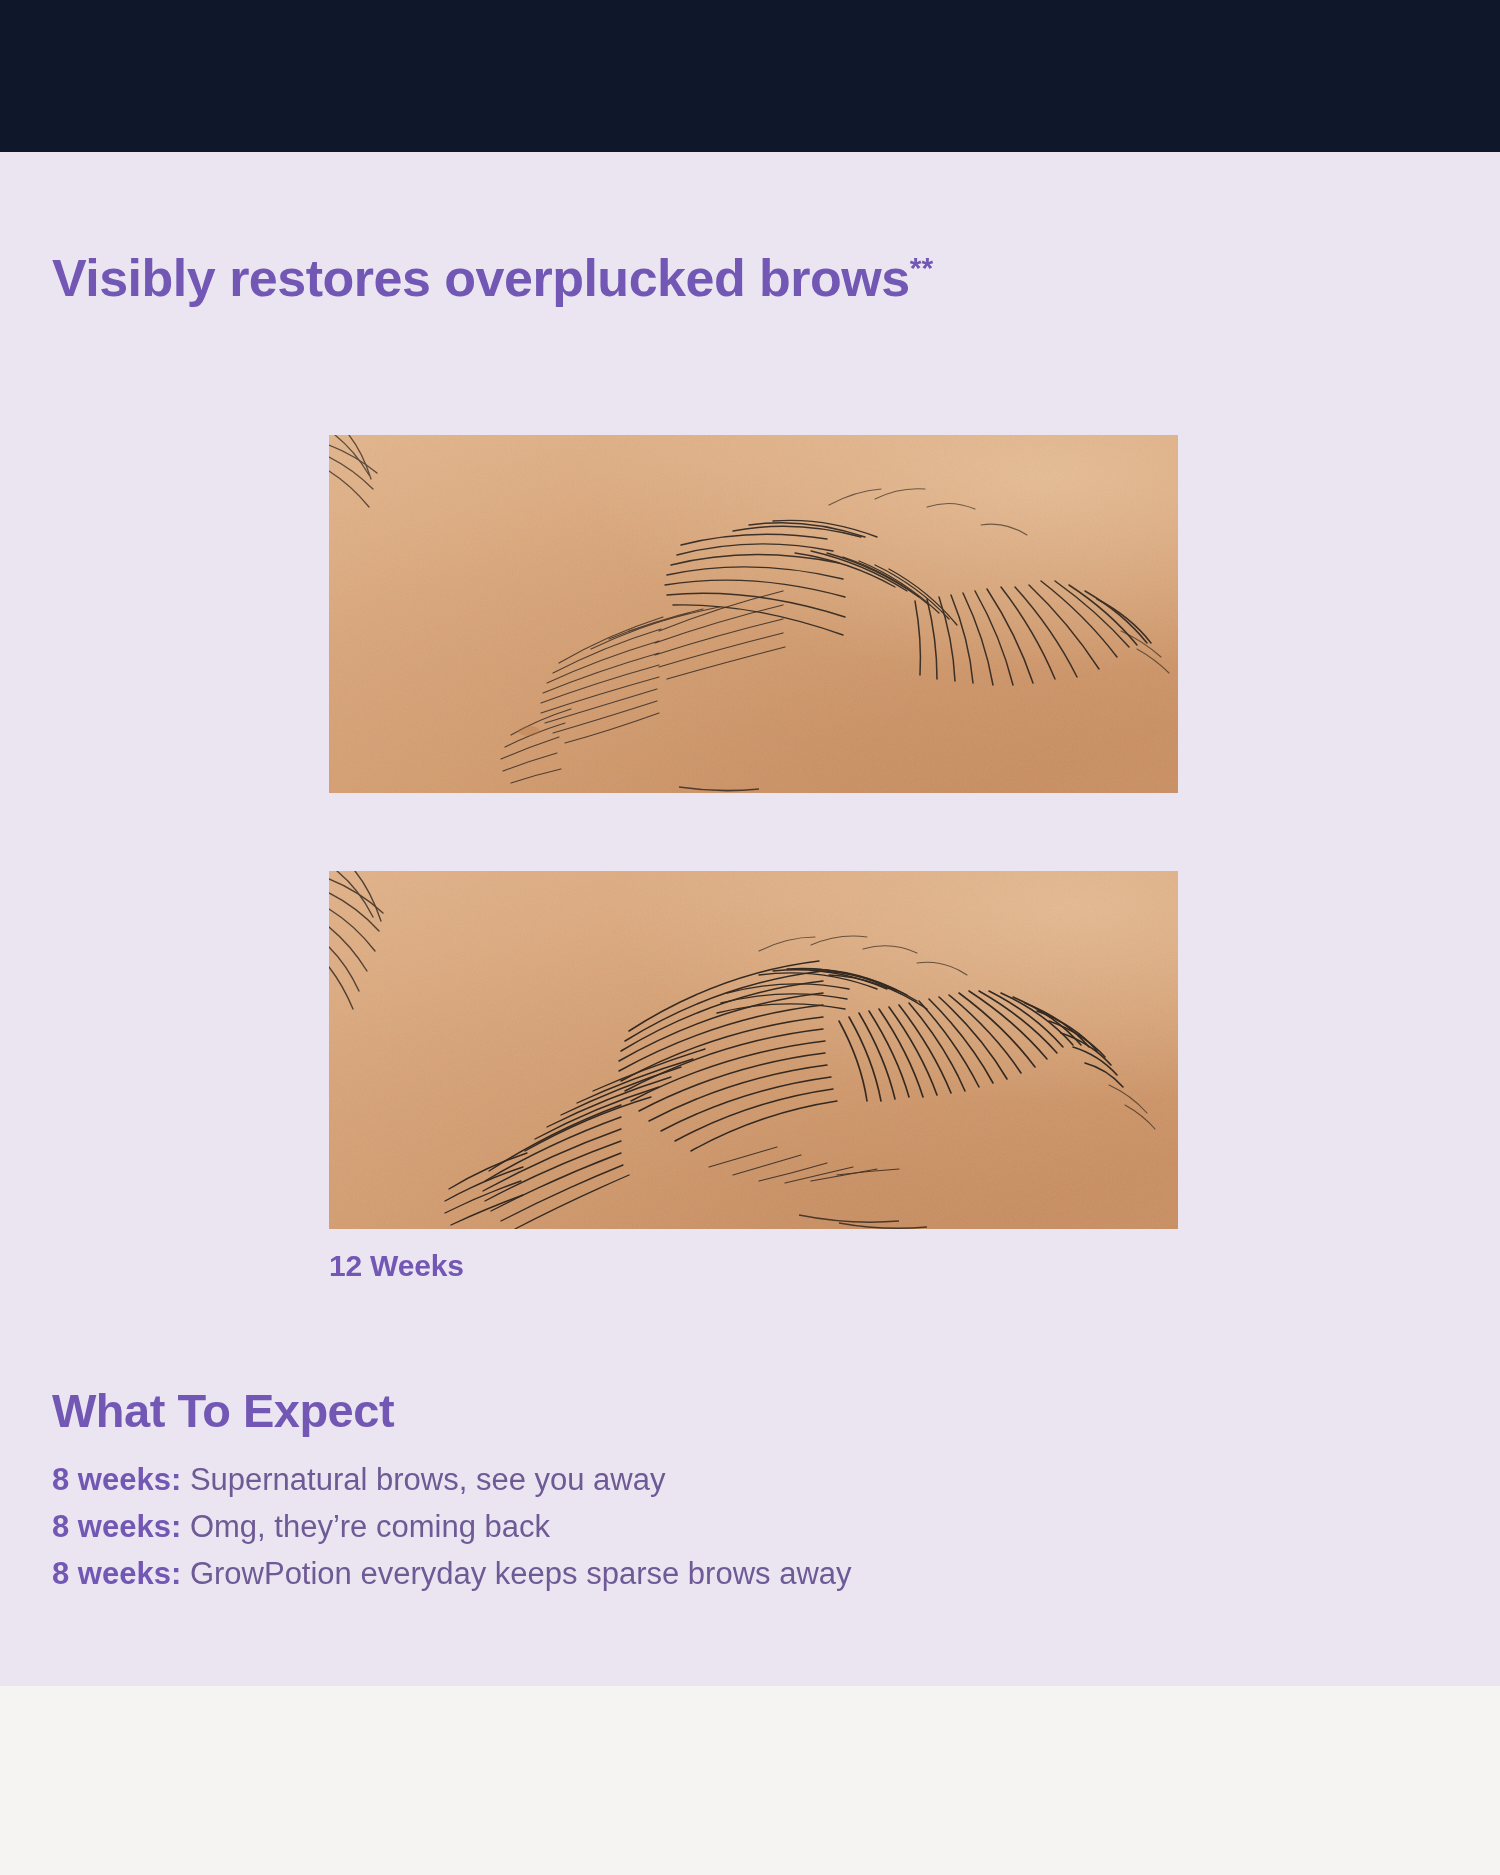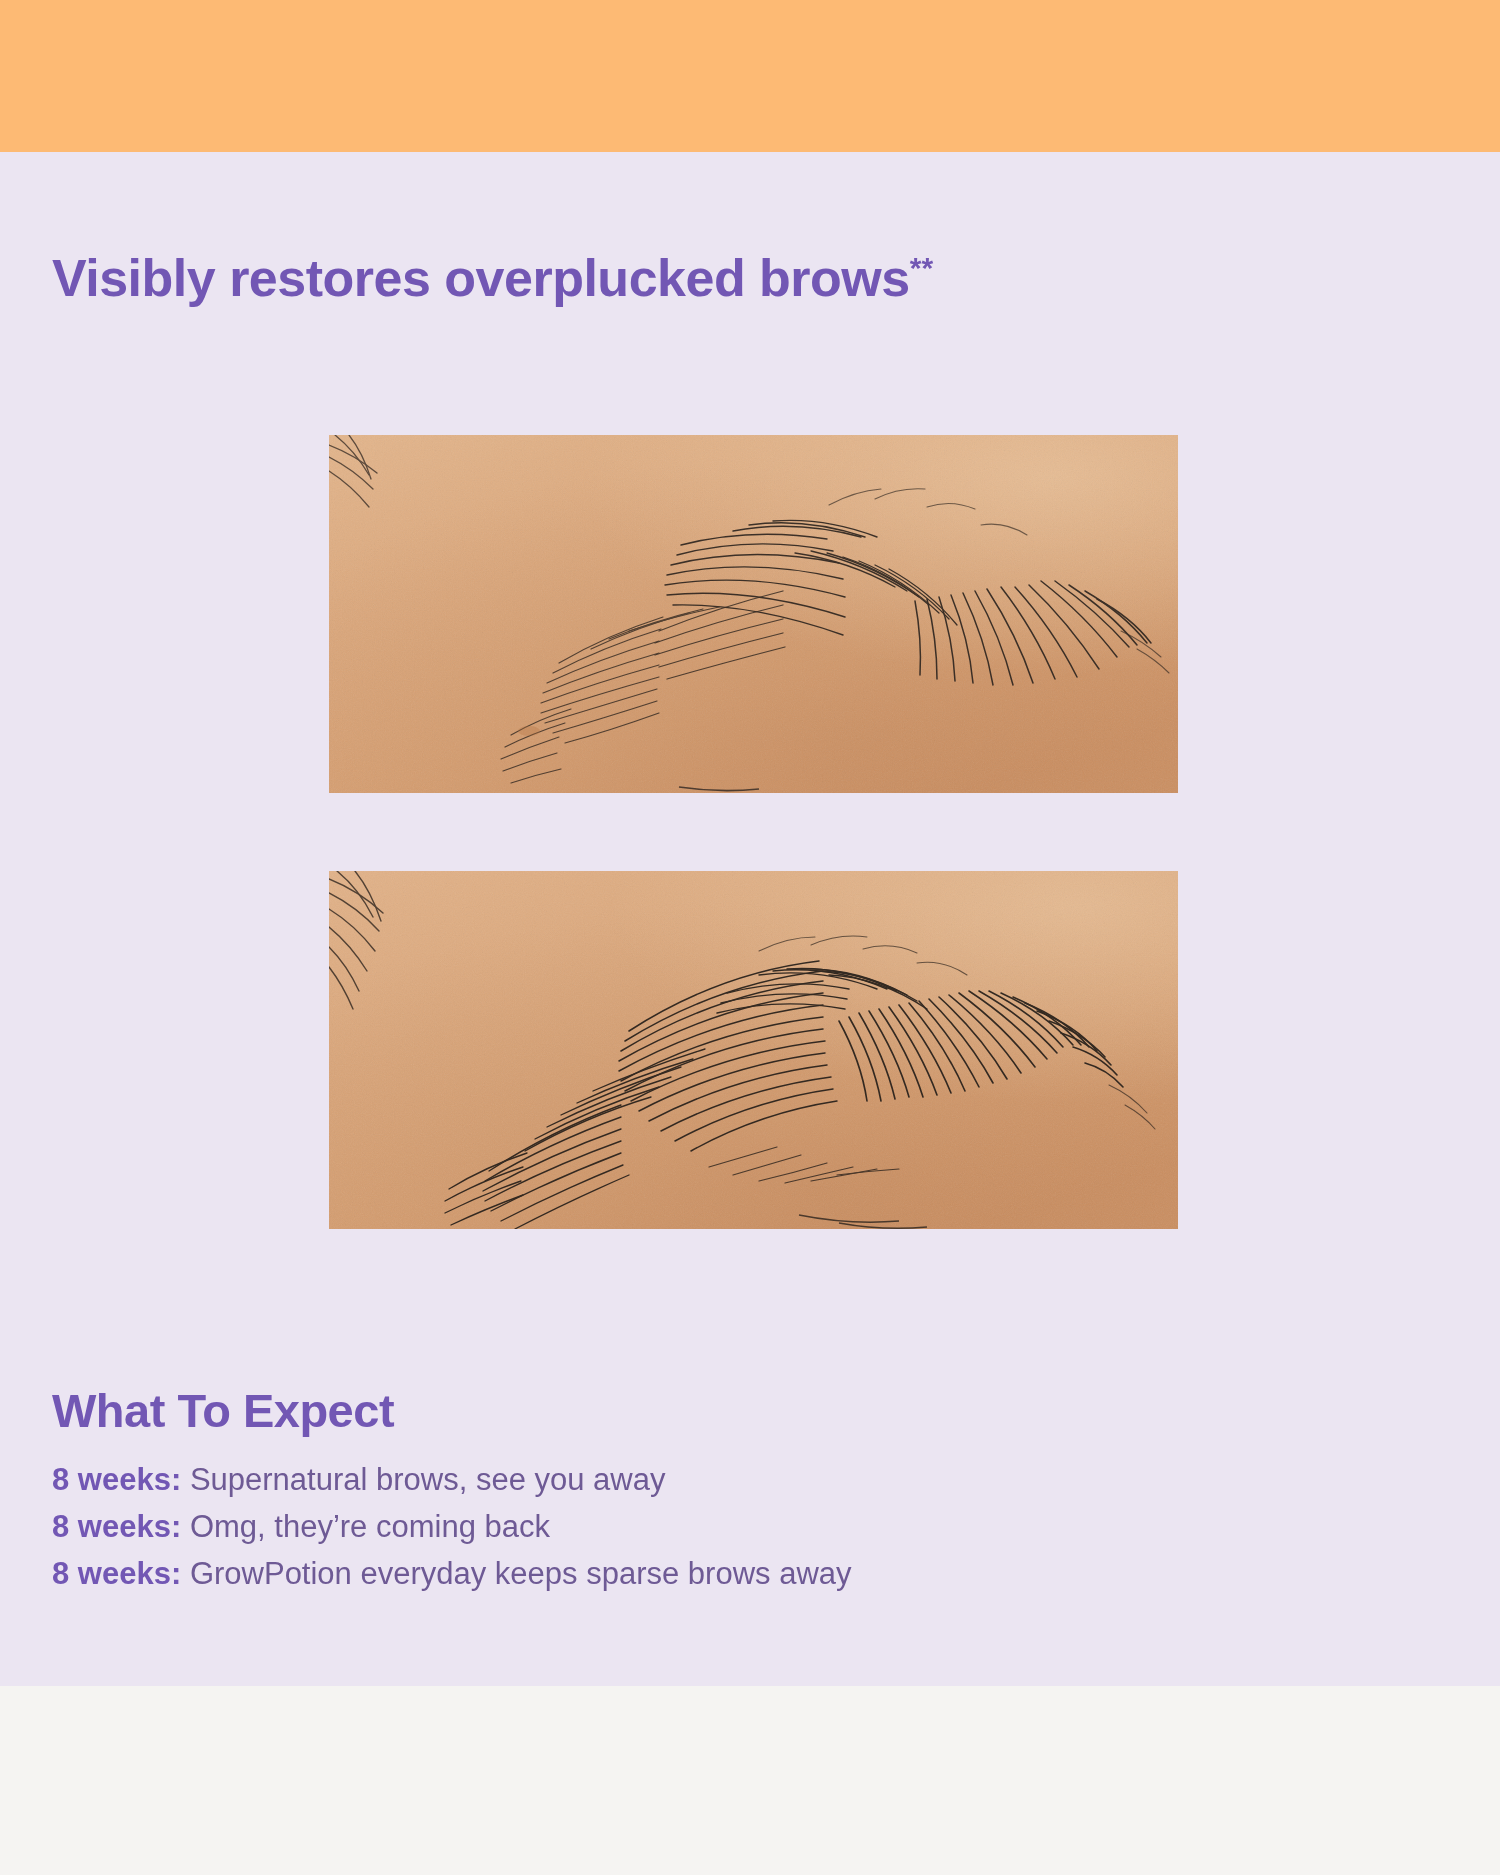--- a/index.html
+++ b/index.html
@@ -11,21 +11,21 @@
     height: 1875px;
     background: #F5F4F2;
     font-family: "Liberation Sans", sans-serif;
     overflow: hidden;
   }
 
   #canvas {
     position: relative;
     width: 1500px;
     height: 1411px;
-    background: #fdba74;
+    background: #0f172a;
   }
 
   
   #panel {
     position: absolute;
     left: 0;
     top: 152px;
     width: 1500px;
     height: 1534px;
     background: #EBE5F2;
@@ -388,20 +388,21 @@
             </g>
           </g>
 
           <g stroke="#2B231D" stroke-width="1.5" fill="none" opacity="0.8">
             <path d="M470 344 q50 10 100 6"></path>
             <path d="M510 352 q44 8 88 4"></path>
           </g>
         </g>
       </svg>
     </div>
+    <div class="photo-caption">12 Weeks</div>
   </div>
 
   <div id="expect">
     <div id="expect-title">What To Expect</div>
 
     <div class="expect-row">
       <span class="wk">8 weeks:</span>
       <span class="desc">Supernatural brows, see you away</span>
     </div>
 

